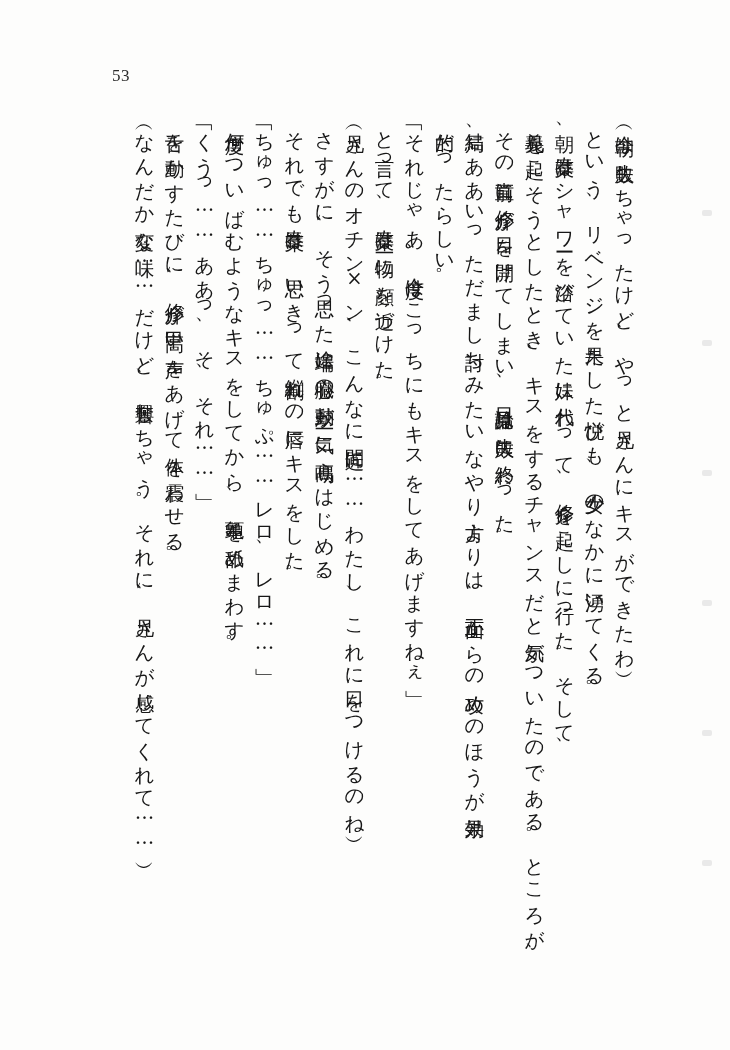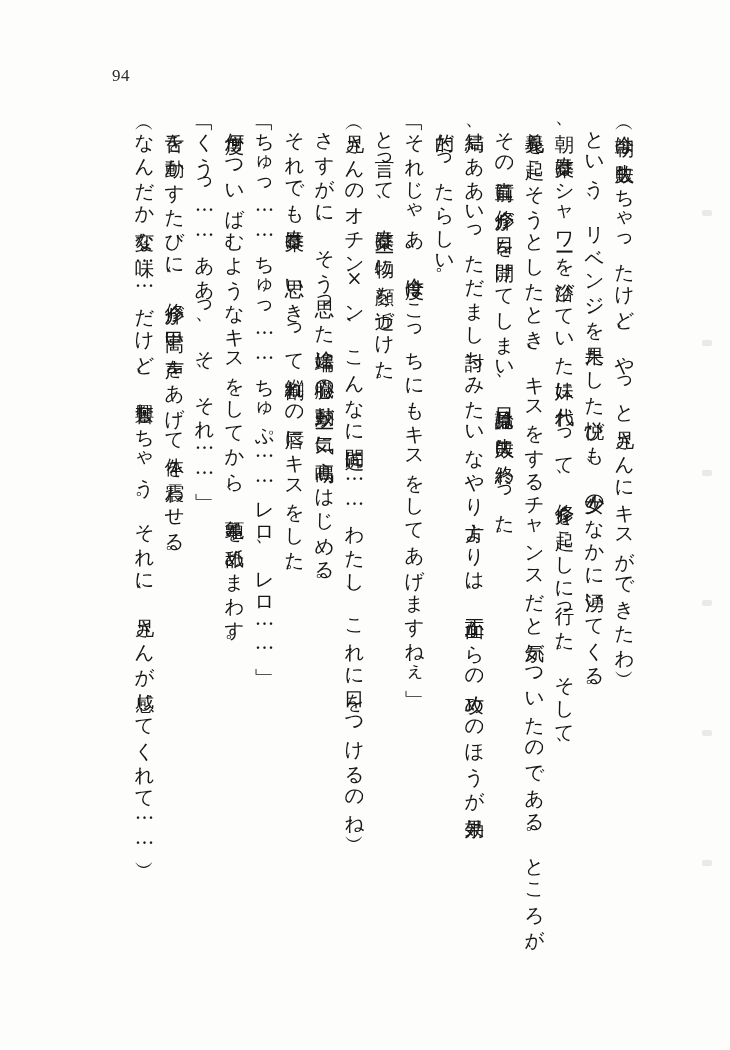--- a/index.html
+++ b/index.html
@@ -71,21 +71,21 @@
     background: #d9d9d9;
     opacity: 0.55;
     border-radius: 2px;
   }
 </style>
 </head>
 <body>
 
 <div class="page">
 
-  <div class="page-number">94</div>
+  <div class="page-number">53</div>
 
   <div class="text-block" id="text-block">
       <div class="col">（今朝は失敗しちゃったけど、やっと兄さんにキスができたわ）</div>
       <div class="col">という、リベンジを果たした悦びも、少女のなかに湧いてくる。</div>
       <div class="col">朝、春菜はシャワーを浴びていた妹に代わって、修介を起こしに行った。そして、</div>
       <div class="col">義兄を起こそうとしたとき、キスをするチャンスだと気がついたのである。ところが、</div>
       <div class="col">その直前に修介が目を開けてしまい、目論見は失敗に終わった。</div>
       <div class="col">結局、ああいっただまし討ちみたいなやり方よりは、正面からの攻めのほうが効果</div>
       <div class="col">的だったらしい。</div>
       <div class="col">「それじゃあ、今度はこっちにもキスをしてあげますねぇ」</div>

